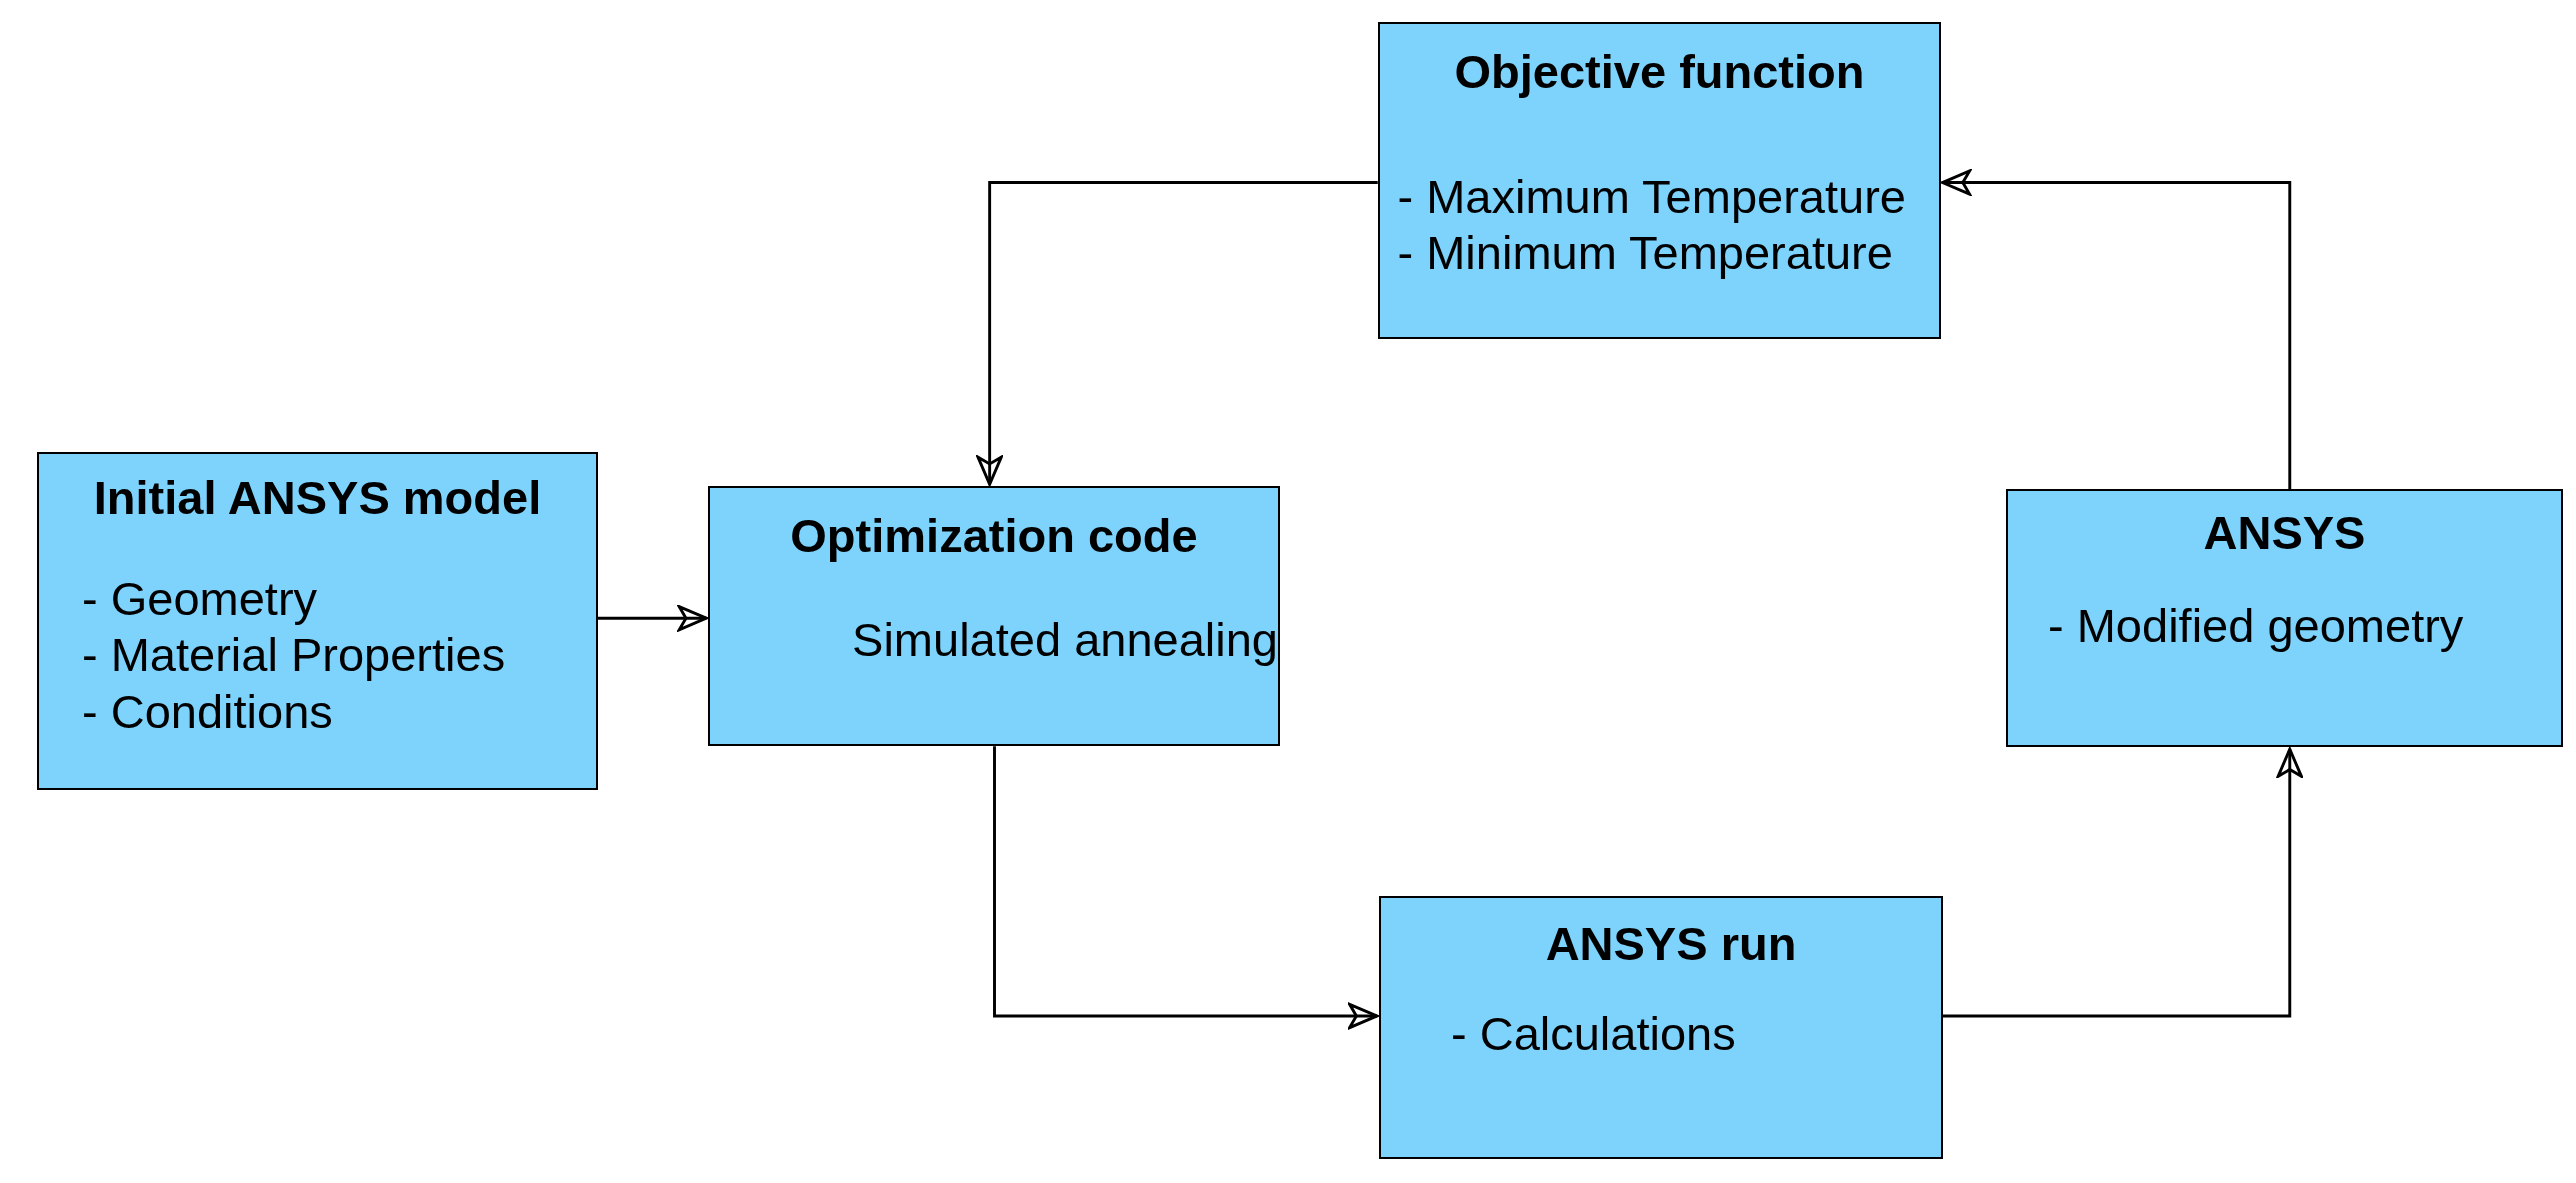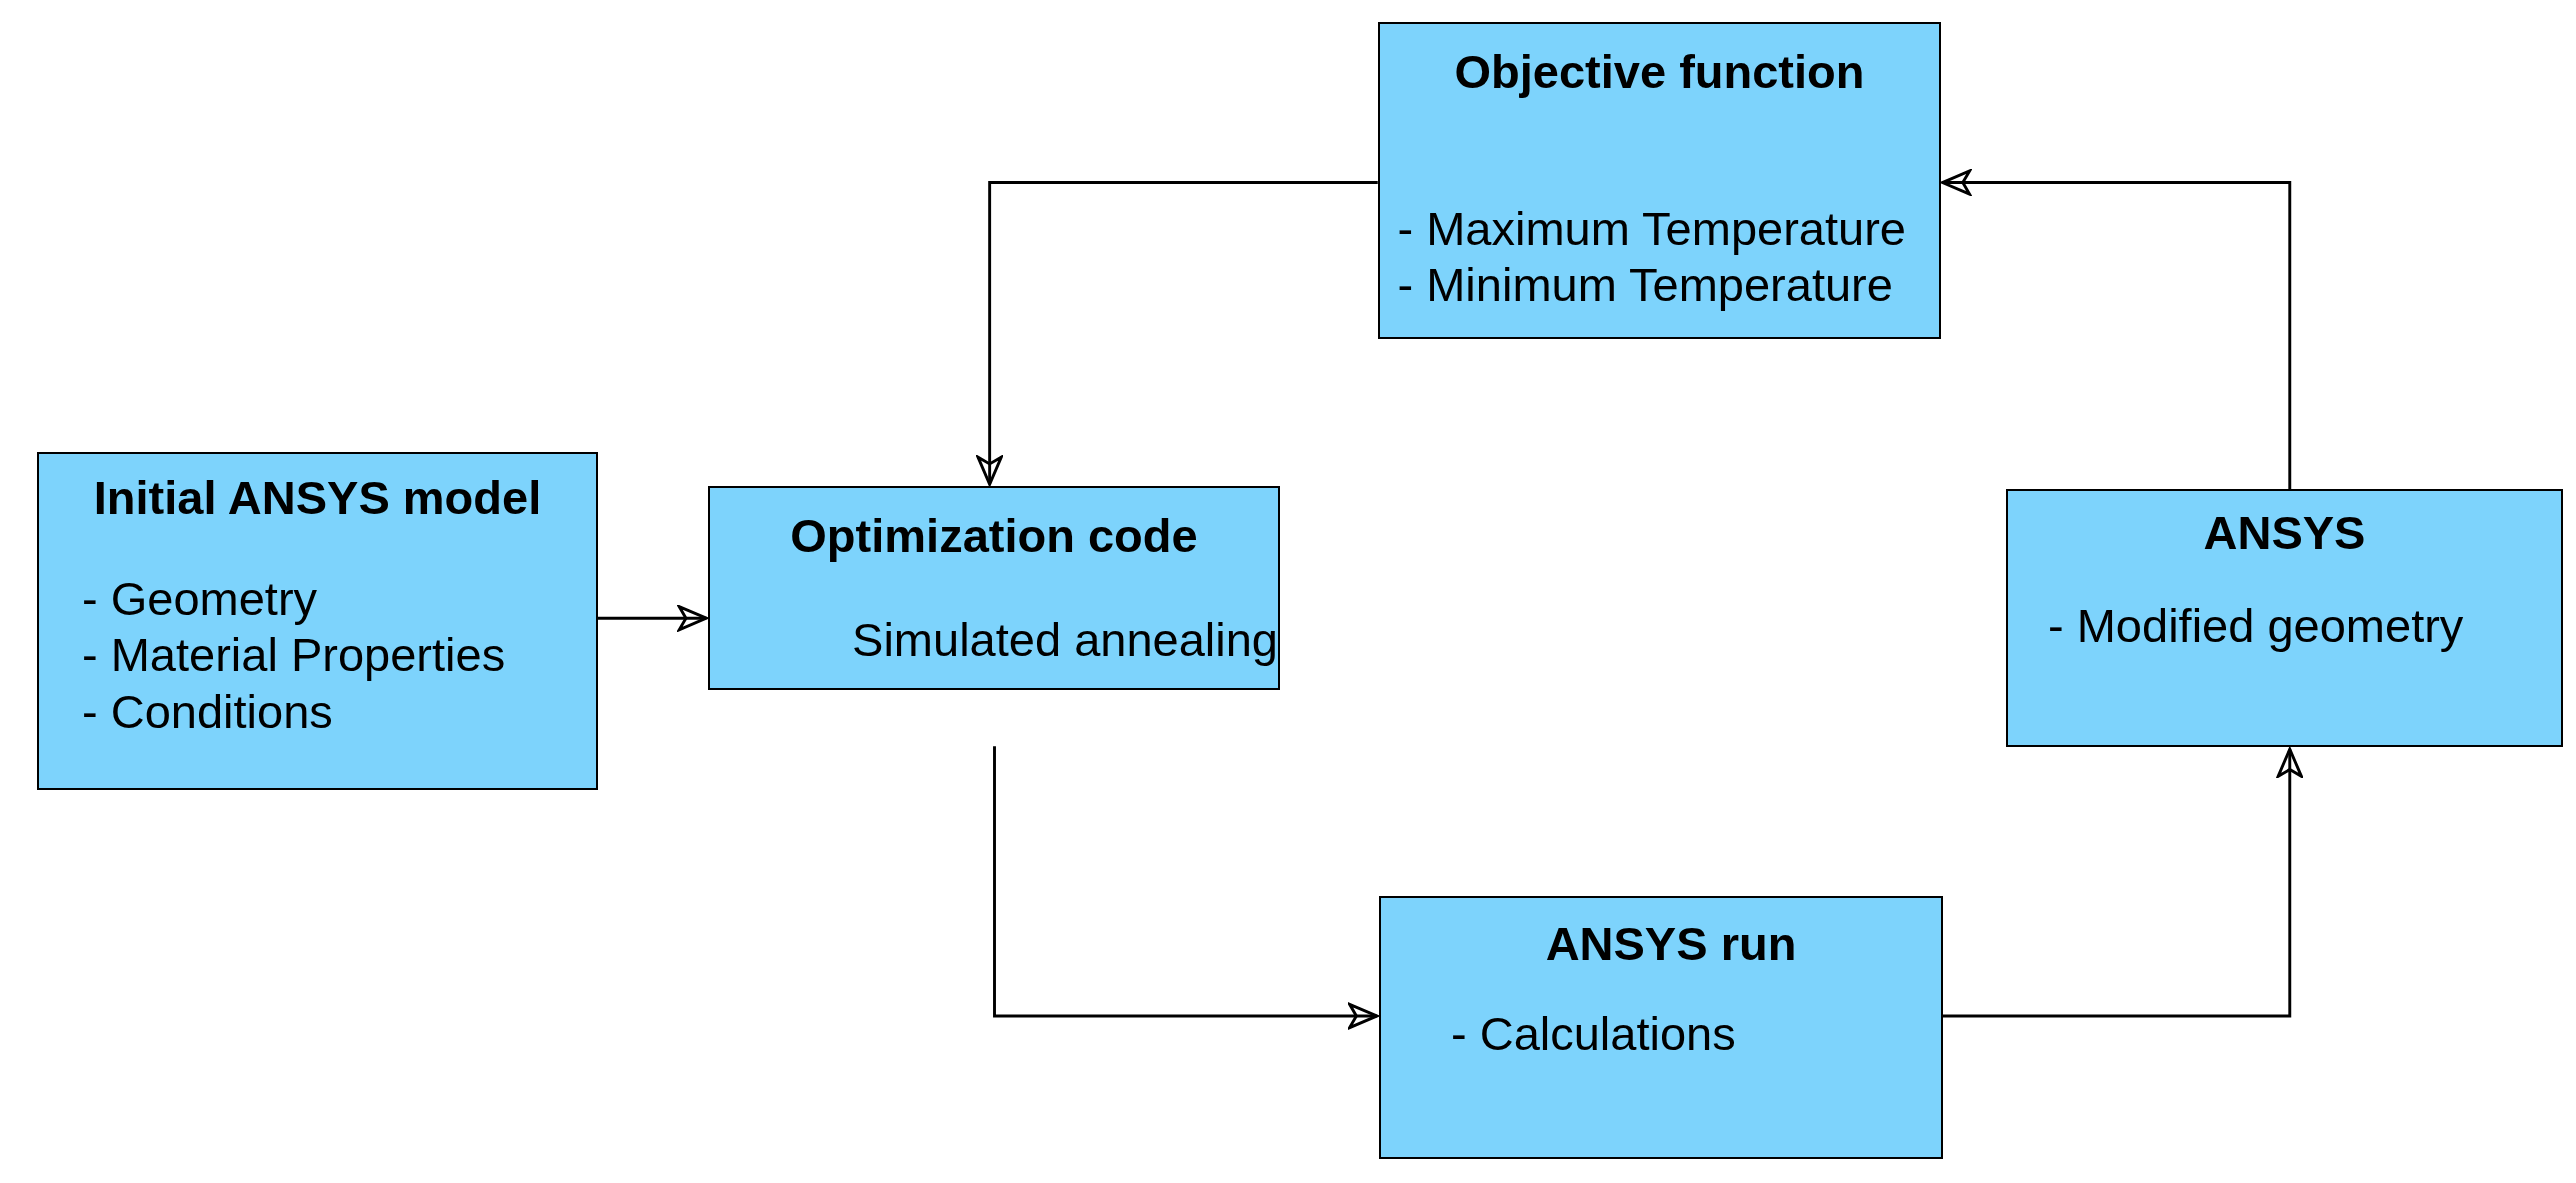--- a/index.html
+++ b/index.html
@@ -58,30 +58,30 @@
 
   <div class="node" style="left:37px; top:452px; width:561px; height:338px;">
     <div class="node-title" style="margin-top:15.5px;">Initial ANSYS model</div>
     <div class="node-items" style="margin-top:45px; padding-left:43px;">
       <div class="node-item">- Geometry</div>
       <div class="node-item">- Material Properties</div>
       <div class="node-item">- Conditions</div>
     </div>
   </div>
 
-  <div class="node" style="left:708px; top:486px; width:572px; height:204px;">
+  <div class="node" style="left:708px; top:486px; width:572px; height:260px;">
     <div class="node-title" style="margin-top:20.4px;">Optimization code</div>
     <div class="node-items items-center" style="margin-top:47px;">
       <div class="node-item">Simulated annealing</div>
     </div>
   </div>
 
   <div class="node" style="left:1378px; top:22px; width:563px; height:317px;">
     <div class="node-title" style="margin-top:20.4px;">Objective function</div>
-    <div class="node-items" style="margin-top:100px; padding-left:17.5px;">
+    <div class="node-items" style="margin-top:68px; padding-left:17.5px;">
       <div class="node-item">- Maximum Temperature</div>
       <div class="node-item">- Minimum Temperature</div>
     </div>
   </div>
 
   <div class="node" style="left:2006px; top:489px; width:557px; height:258px;">
     <div class="node-title" style="margin-top:13.6px;">ANSYS</div>
     <div class="node-items" style="margin-top:37px; padding-left:40px;">
       <div class="node-item">- Modified geometry</div>
     </div>

